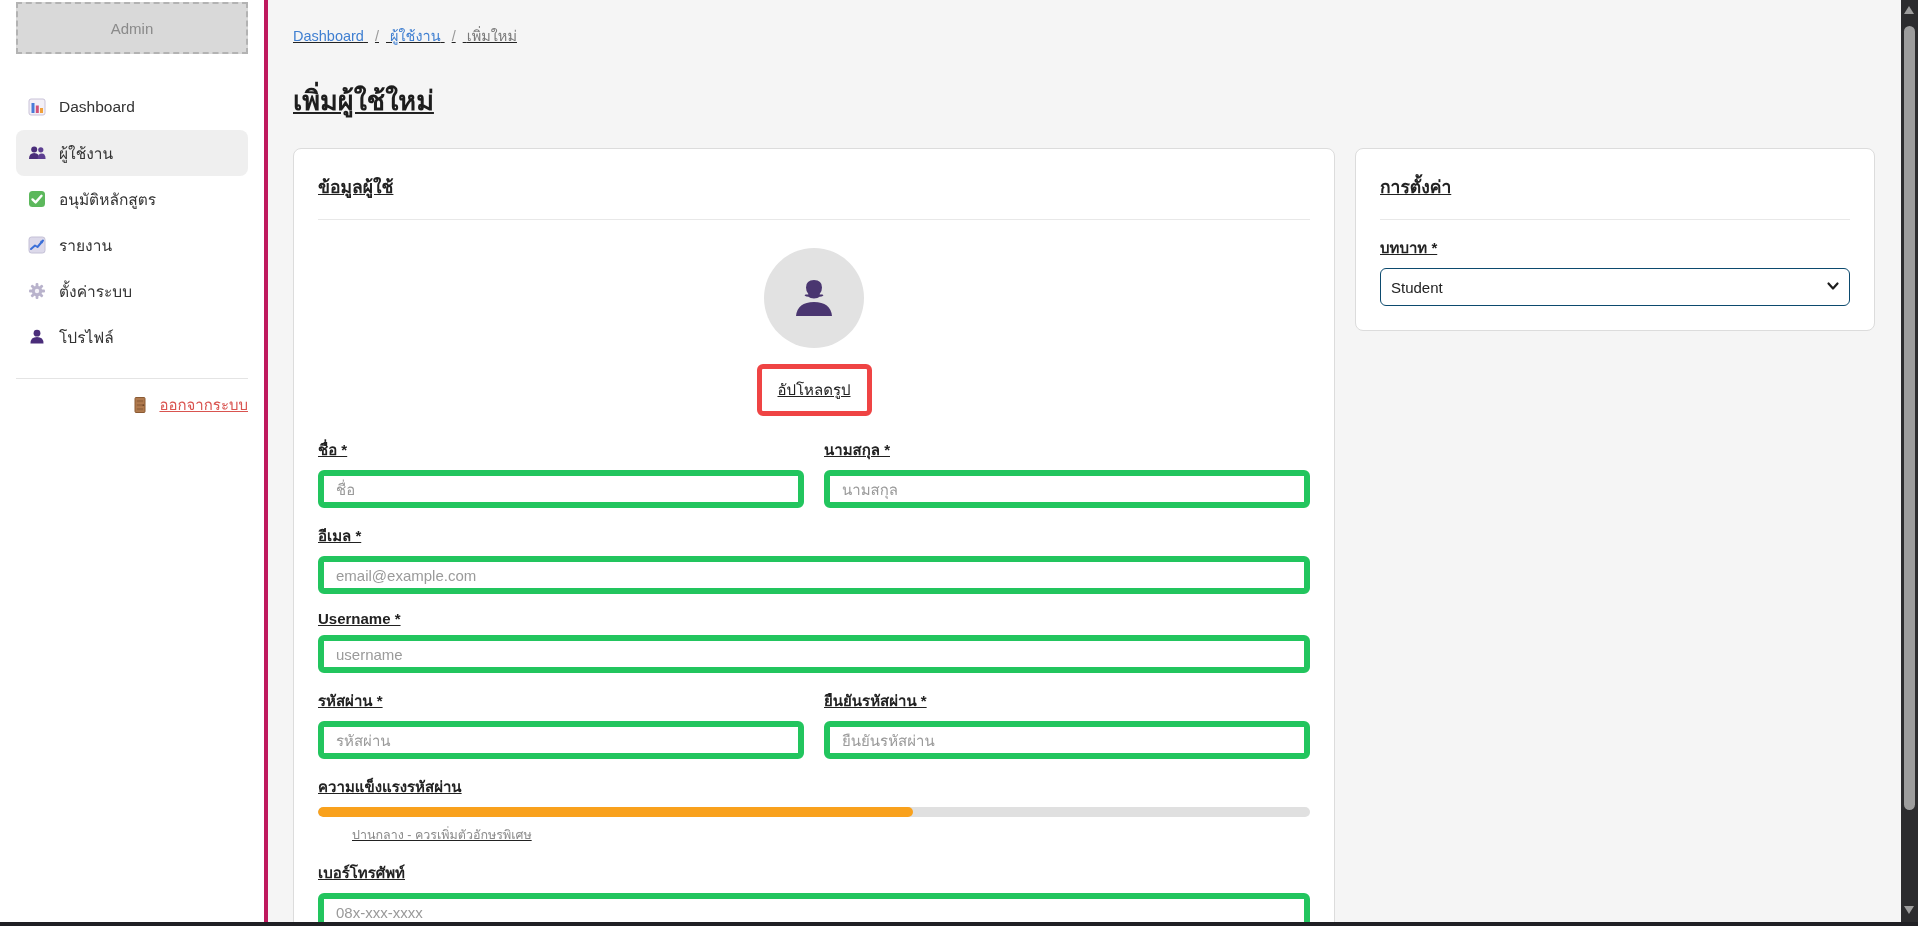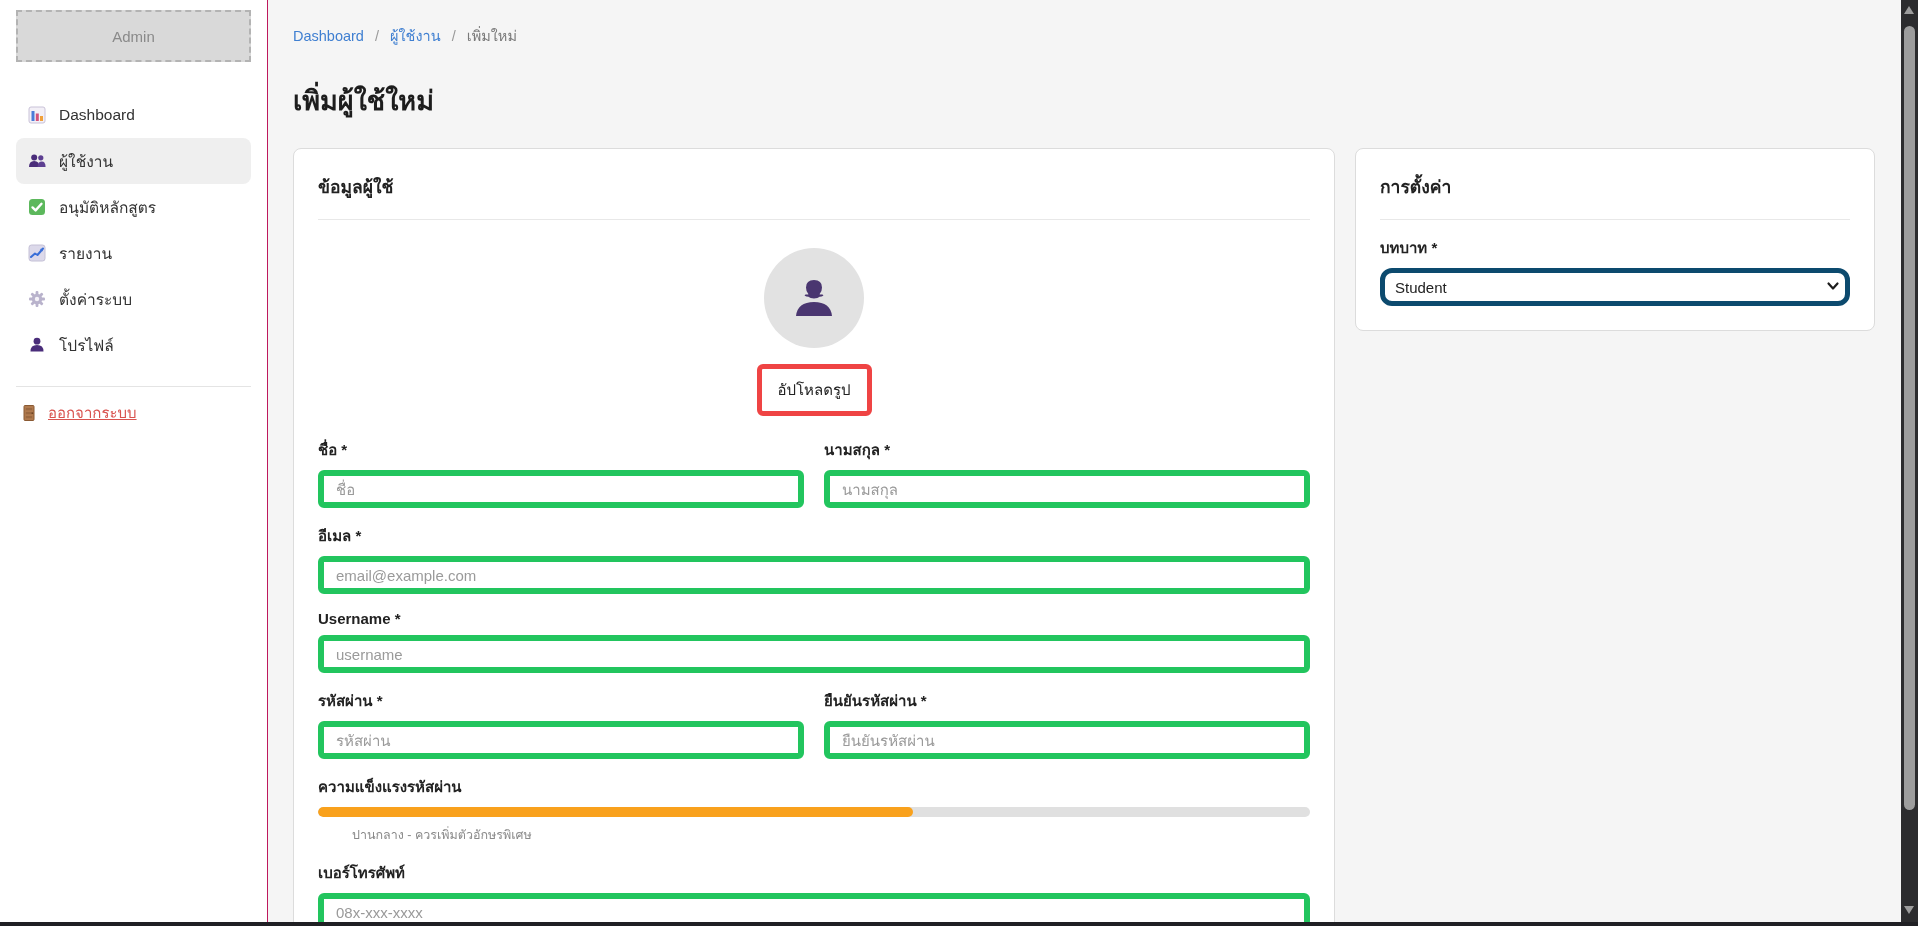--- a/index.html
+++ b/index.html
@@ -3,34 +3,34 @@
 <meta charset="utf-8">
 <style>
   * { margin:0; padding:0; box-sizing:border-box; }
   html,body { width:1918px; height:928px; overflow:hidden; }
   body { font-family:"Liberation Sans","DejaVu Sans",sans-serif; background:#fff; color:#222; }
 
   .app { display:flex; flex-direction:column; width:1918px; height:928px; }
   .main-row { display:flex; flex:1; min-height:0; }
 
   
-  .sidebar { width:268px; background:#fff; border-right:1px solid #be185d; flex:none; padding-top:8px; }
+  .sidebar { width:268px; background:#fff; border-right:4px solid #be185d; flex:none; padding-top:0; }
   .logo-box { margin:2px 16px 0 16px; height:52px; background:#d9d9d9; border:2px dashed #b3b3b3;
               display:flex; align-items:center; justify-content:center; color:#8a8a8a; font-size:15px; }
   .nav { margin-top:30px; }
   .nav-item { display:flex; align-items:center; gap:13px; height:46px; margin:0 16px; padding:0 10px 0 12px;
               font-size:15.5px; color:#333; border-radius:8px; cursor:pointer; }
   .nav-item.active { background:#efefef; }
   .nav-divider { border:none; border-top:1px solid #e4e4e4; margin:18px 16px 14px 16px; }
   .logout-link { display:flex; align-items:center; gap:10px; margin:14px 16px 0 20px; font-size:15px;
-                 color:#d9534f; text-decoration:underline; cursor:pointer; }
+                 color:#d9534f; text-decoration:underline; cursor:pointer;justify-content:flex-end; }
   .icon18 { width:18px; height:18px; flex:none; display:inline-block; }
 
   
-  .content { flex:1; background:#f5f5f5; padding:24px 0 0 25px; overflow:hidden; }
+  .content { flex:1; background:#f5f5f5; padding:24px 0 0 25px; overflow:hidden;text-decoration:underline; }
   .breadcrumb { font-size:14.5px; color:#999; }
   .breadcrumb .crumb-link { color:#3f7fd1; text-decoration:none; cursor:pointer; }
   .breadcrumb .sep { color:#9a9a9a; margin:0 7px; }
   .breadcrumb .crumb-current { color:#7a7a7a; }
   .page-title { margin-top:32px; font-size:27px; font-weight:bold; color:#1d1d1d; }
 
   .cards-row { display:flex; gap:20px; margin-top:26px; align-items:flex-start; }
   .card { background:#fff; border:1px solid #dcdcdc; border-radius:8px; padding:24px; }
   .card-main { width:1042px; }
   .card-side { width:520px; }
@@ -49,21 +49,21 @@
   .text-input { width:100%; height:38px; border:6px solid #22c55e; border-radius:6px; padding:0 12px;
                 font-size:15px; color:#222; background:#fff; outline:none;
                 font-family:"Liberation Sans","DejaVu Sans",sans-serif; }
   .text-input::placeholder { color:#9a9a9a; }
 
   .strength-track { width:100%; height:10px; background:#e0e0e0; border-radius:5px; margin-top:4px; overflow:hidden; }
   .strength-fill { height:100%; border-radius:5px; background:#f9a11c; }
   .strength-hint { font-size:12.5px; color:#8a8a8a; margin-top:8px;margin-left:34px; }
 
   .select-wrap { position:relative; margin-top:2px; }
-  .role-select { width:100%; height:38px; border:5px solid #0c4a6e; border-radius:12px; background:#fff;
+  .role-select { width:100%; height:38px; border:1px solid #0c4a6e; border-radius:6px; background:#fff;
                  font-size:15px; color:#222; padding:0 30px 0 10px; appearance:none; -webkit-appearance:none;
                  font-family:"Liberation Sans","DejaVu Sans",sans-serif; }
   .select-chevron { position:absolute; right:10px; top:11px; pointer-events:none; }
 
   
   .scrollbar { width:17px; flex:none; background:#2c2c2e; position:relative; }
   .sb-arrow-up, .sb-arrow-down { position:absolute; left:3px; width:0; height:0;
       border-left:5.5px solid transparent; border-right:5.5px solid transparent; }
   .sb-arrow-up { top:6px; border-bottom:8px solid #9d9d9d; }
   .sb-arrow-down { bottom:8px; border-top:8px solid #9d9d9d; }

